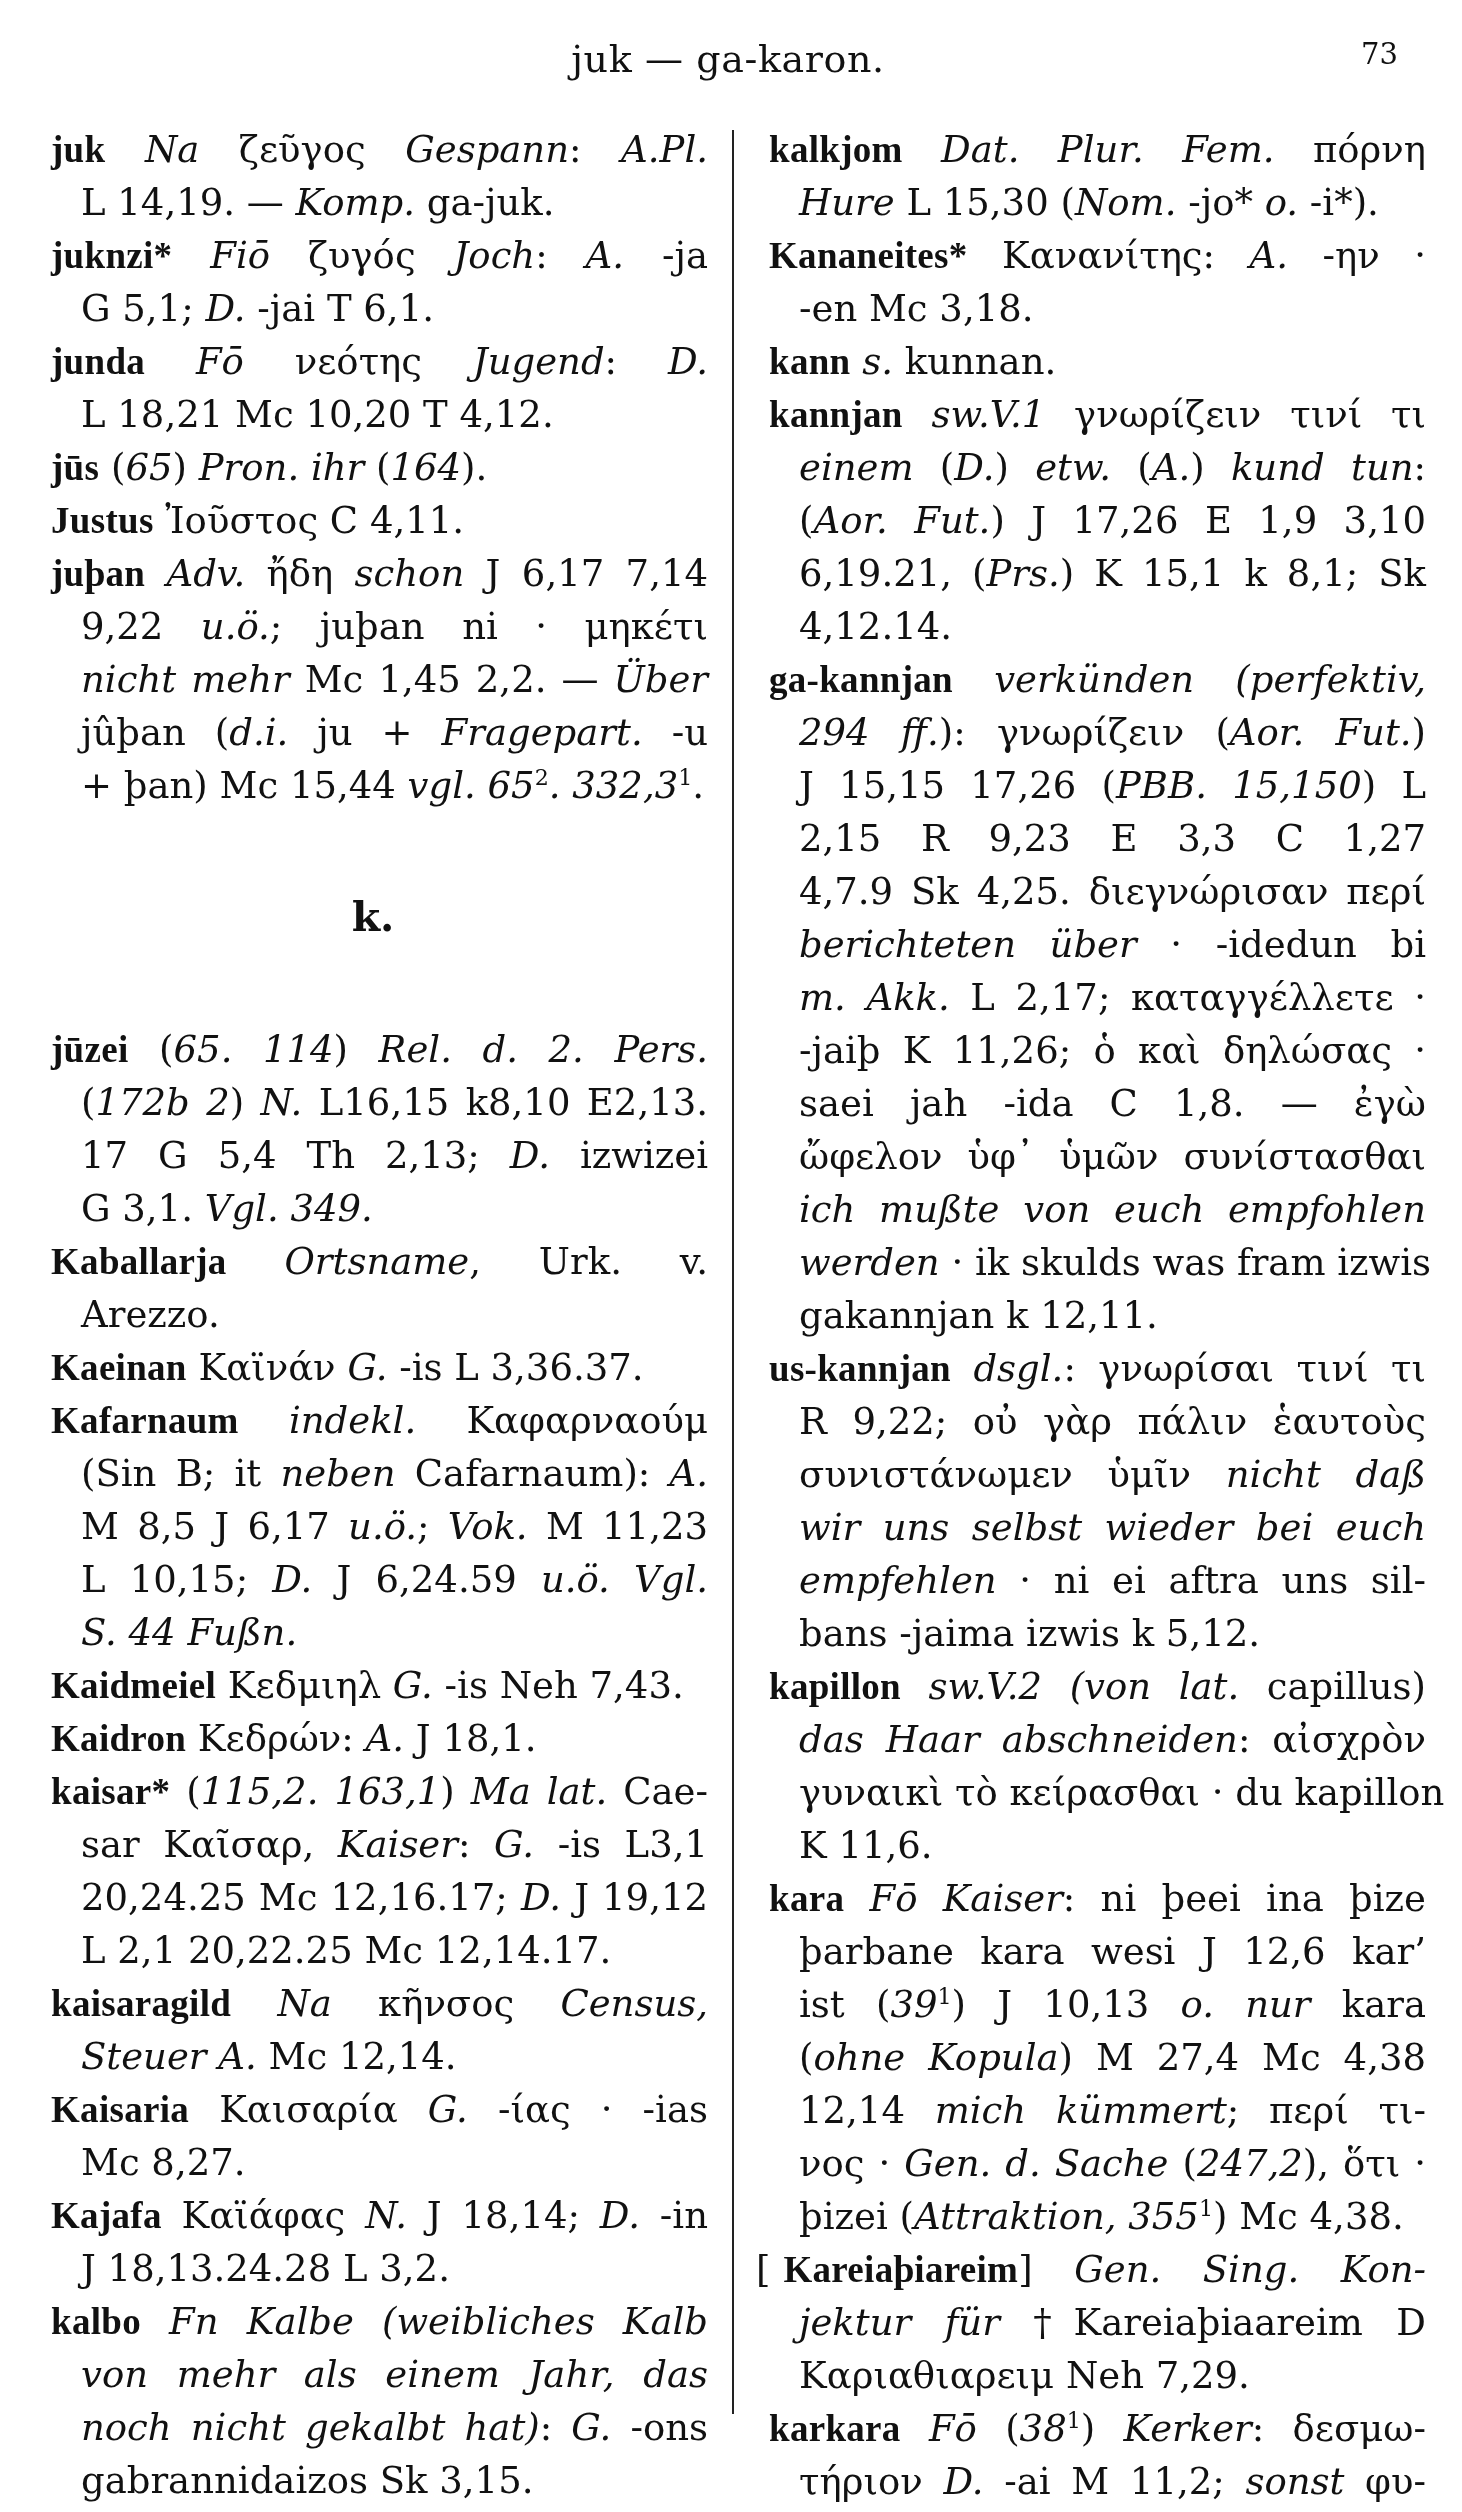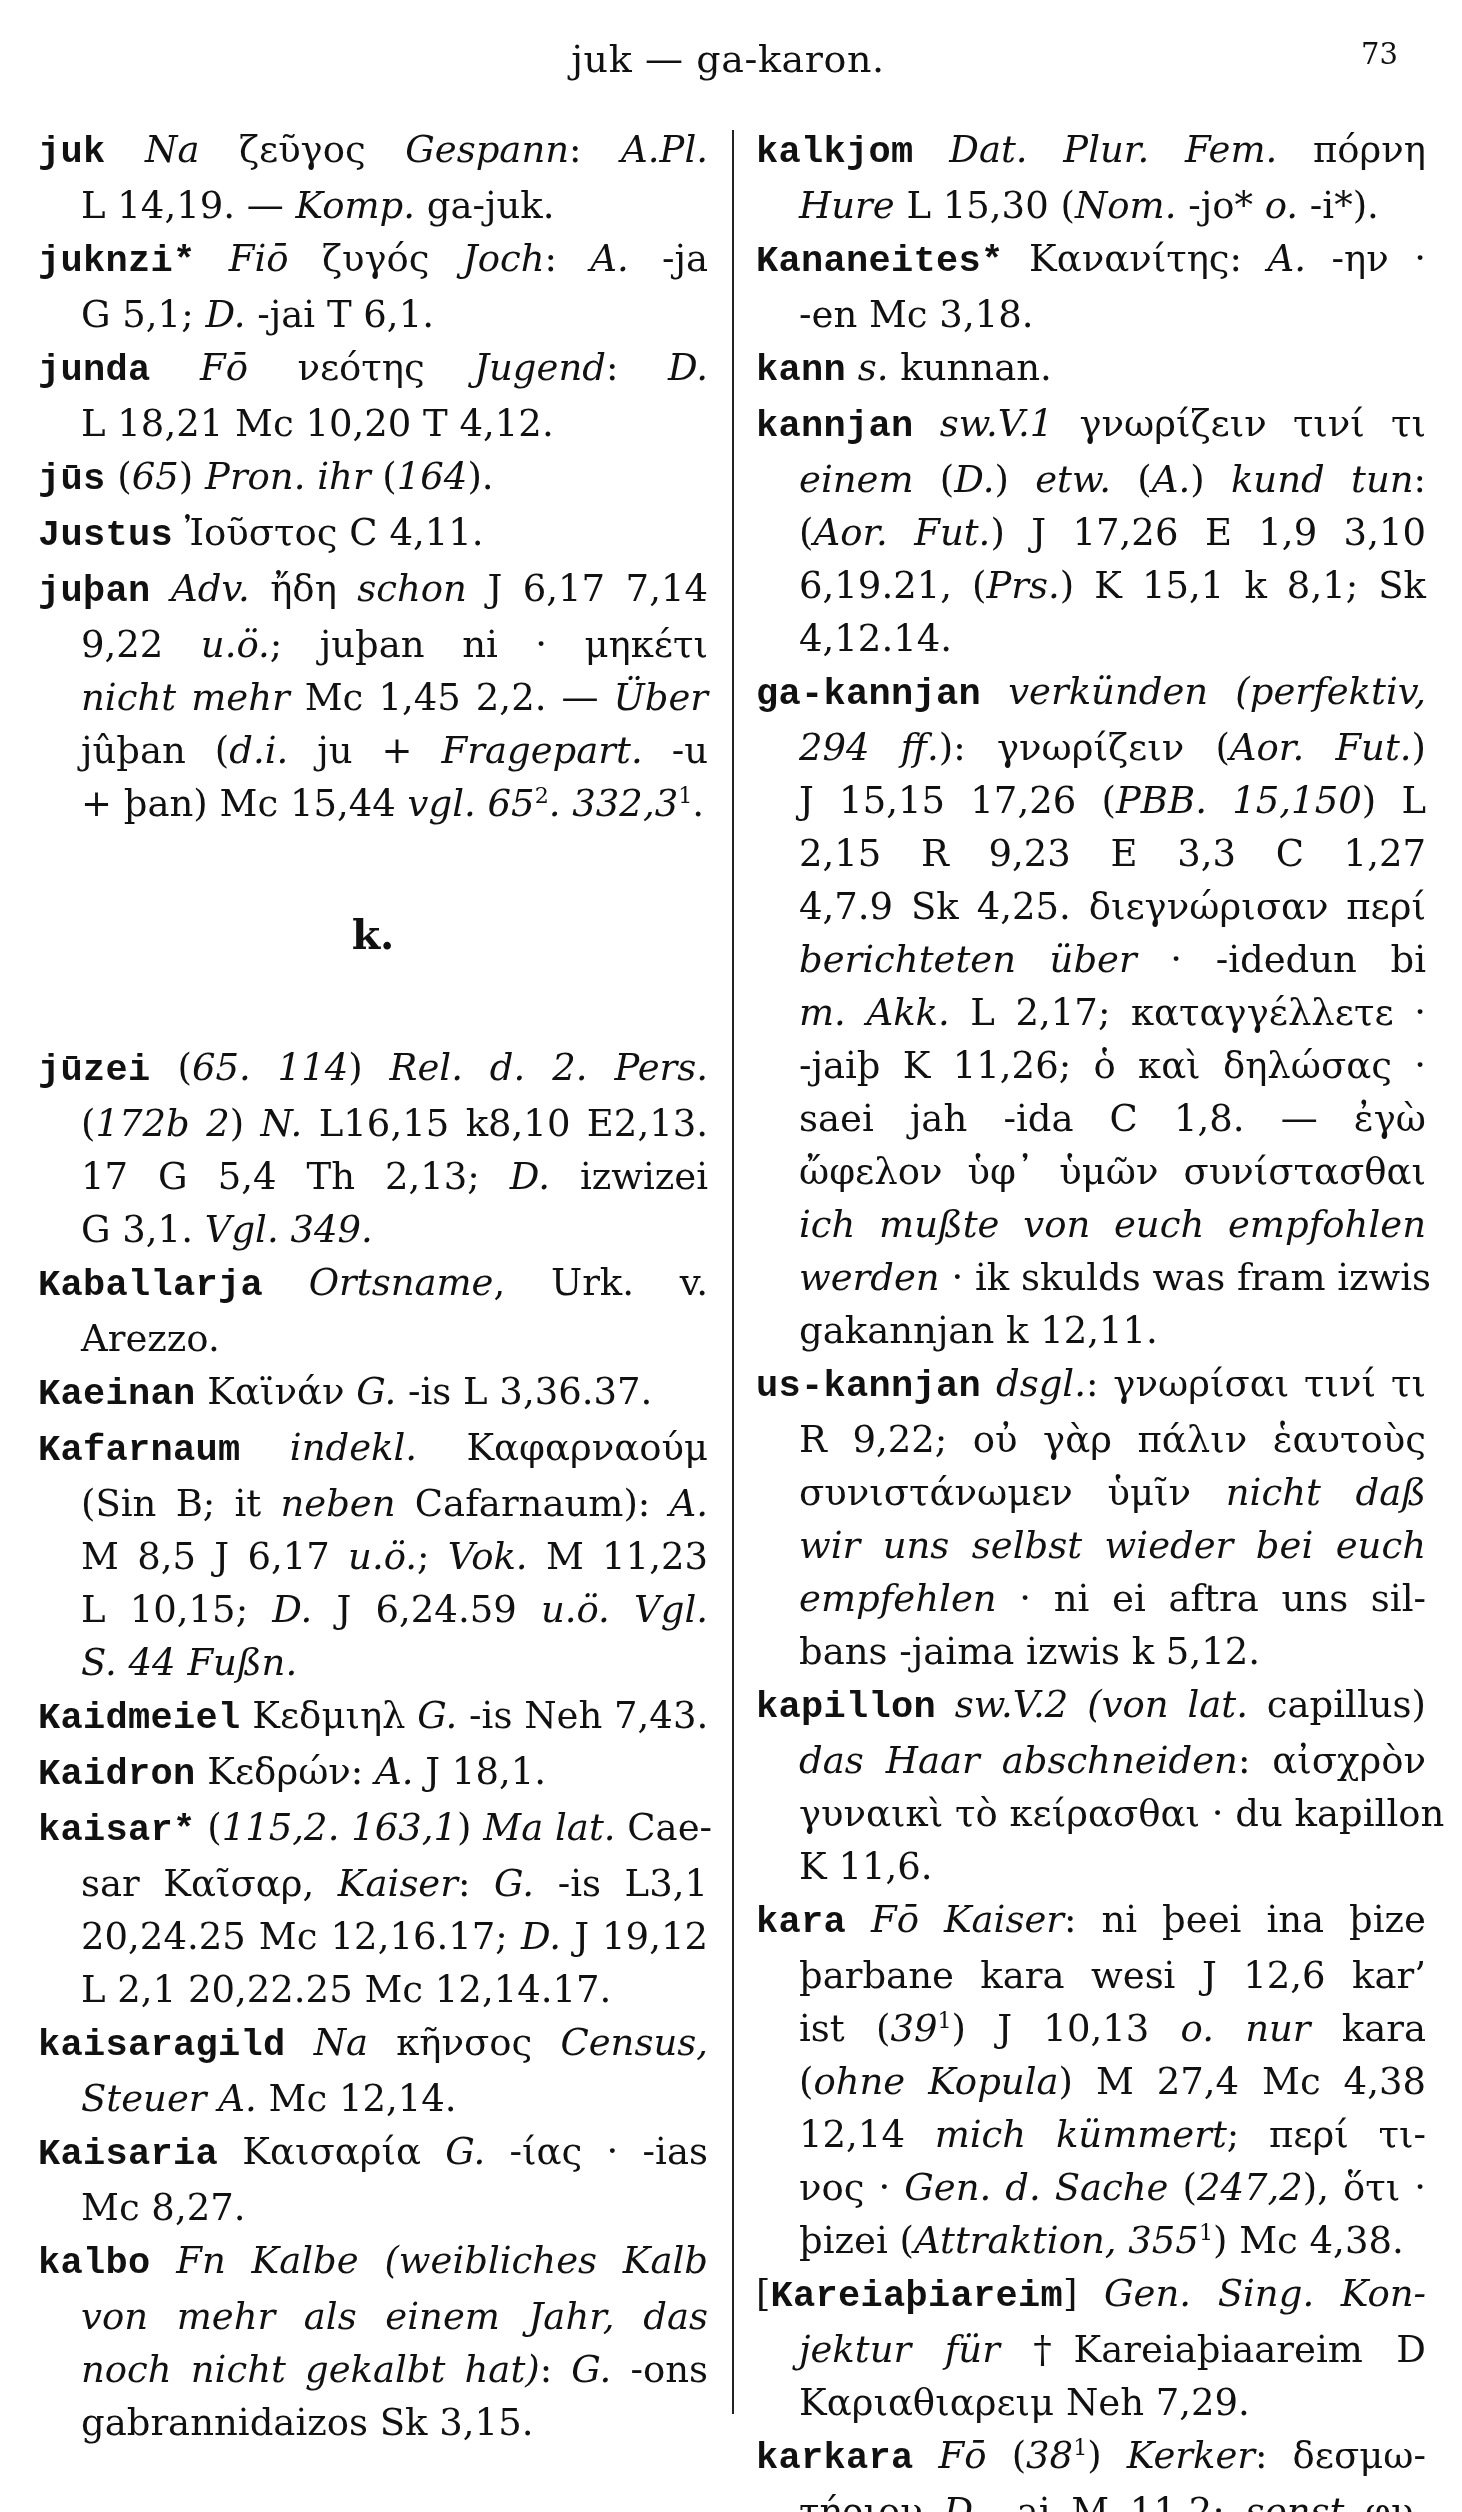--- a/index.html
+++ b/index.html
@@ -27,21 +27,21 @@
   .divider {
     position: absolute; left: 732px; top: 130px; width: 1.9px; height: 2284px;
     background: #222222;
   }
   .entry { margin: 0; }
   .line { display: block; white-space: nowrap; text-align: justify; text-align-last: justify; }
   .line.first { padding-left: 0; }
   .line.cont { padding-left: 43px; }
   .line.last { text-align-last: left; }
   .section-letter { height: 211px; display: flex; align-items: center; justify-content: center; font-weight: bold; font-size: 41px; }
-  b, .hw { font-weight: bold; font-family: Liberation Mono, monospace; letter-spacing: 0.3px; }
+  b, .hw { font-weight: bold; font-family: Liberation Serif, serif; letter-spacing: 0.3px; margin-left: 13px; }
   i { font-style: italic; }
   sup { font-size: 0.6em; vertical-align: super; line-height: 0; }
 </style>
 </head>
 <body>
 
 <div class="header">
   <div class="running-title">juk — ga-karon.</div>
   <div class="page-number">73</div>
 </div>
@@ -105,20 +105,24 @@
       <span class="line cont"><span>20,24.25 Mc 12,16.17; </span><i>D.</i><span> J 19,12</span></span>
       <span class="line cont last"><span>L 2,1 20,22.25 Mc 12,14.17.</span></span>
     </div>
     <div class="entry">
       <span class="line first"><span class="hw">kaisaragild</span><span> </span><i>Na</i><span> κῆνσος </span><i>Census,</i></span>
       <span class="line cont last"><i>Steuer A.</i><span> Mc 12,14.</span></span>
     </div>
     <div class="entry">
       <span class="line first"><span class="hw">Kaisaria</span><span> Καισαρία </span><i>G.</i><span> -ίας · -ias</span></span>
       <span class="line cont last"><span>Mc 8,27.</span></span>
+    </div>
+    <div class="entry">
+      <span class="line first"><span class="hw">Kajafa</span><span> Καϊάφας </span><i>N.</i><span> J 18,14; </span><i>D.</i><span> -in</span></span>
+      <span class="line cont last"><span>J 18,13.24.28 L 3,2.</span></span>
     </div>
     <div class="entry">
       <span class="line first"><span class="hw">kalbo</span><span> </span><i>Fn Kalbe (weibliches Kalb</i></span>
       <span class="line cont"><i>von mehr als einem Jahr, das</i></span>
       <span class="line cont"><i>noch nicht gekalbt hat)</i><span>: </span><i>G.</i><span> -ons</span></span>
       <span class="line cont last"><span>gabrannidaizos Sk 3,15.</span></span>
     </div>
     <div class="entry">
       <span class="line first"></span>
     </div>

